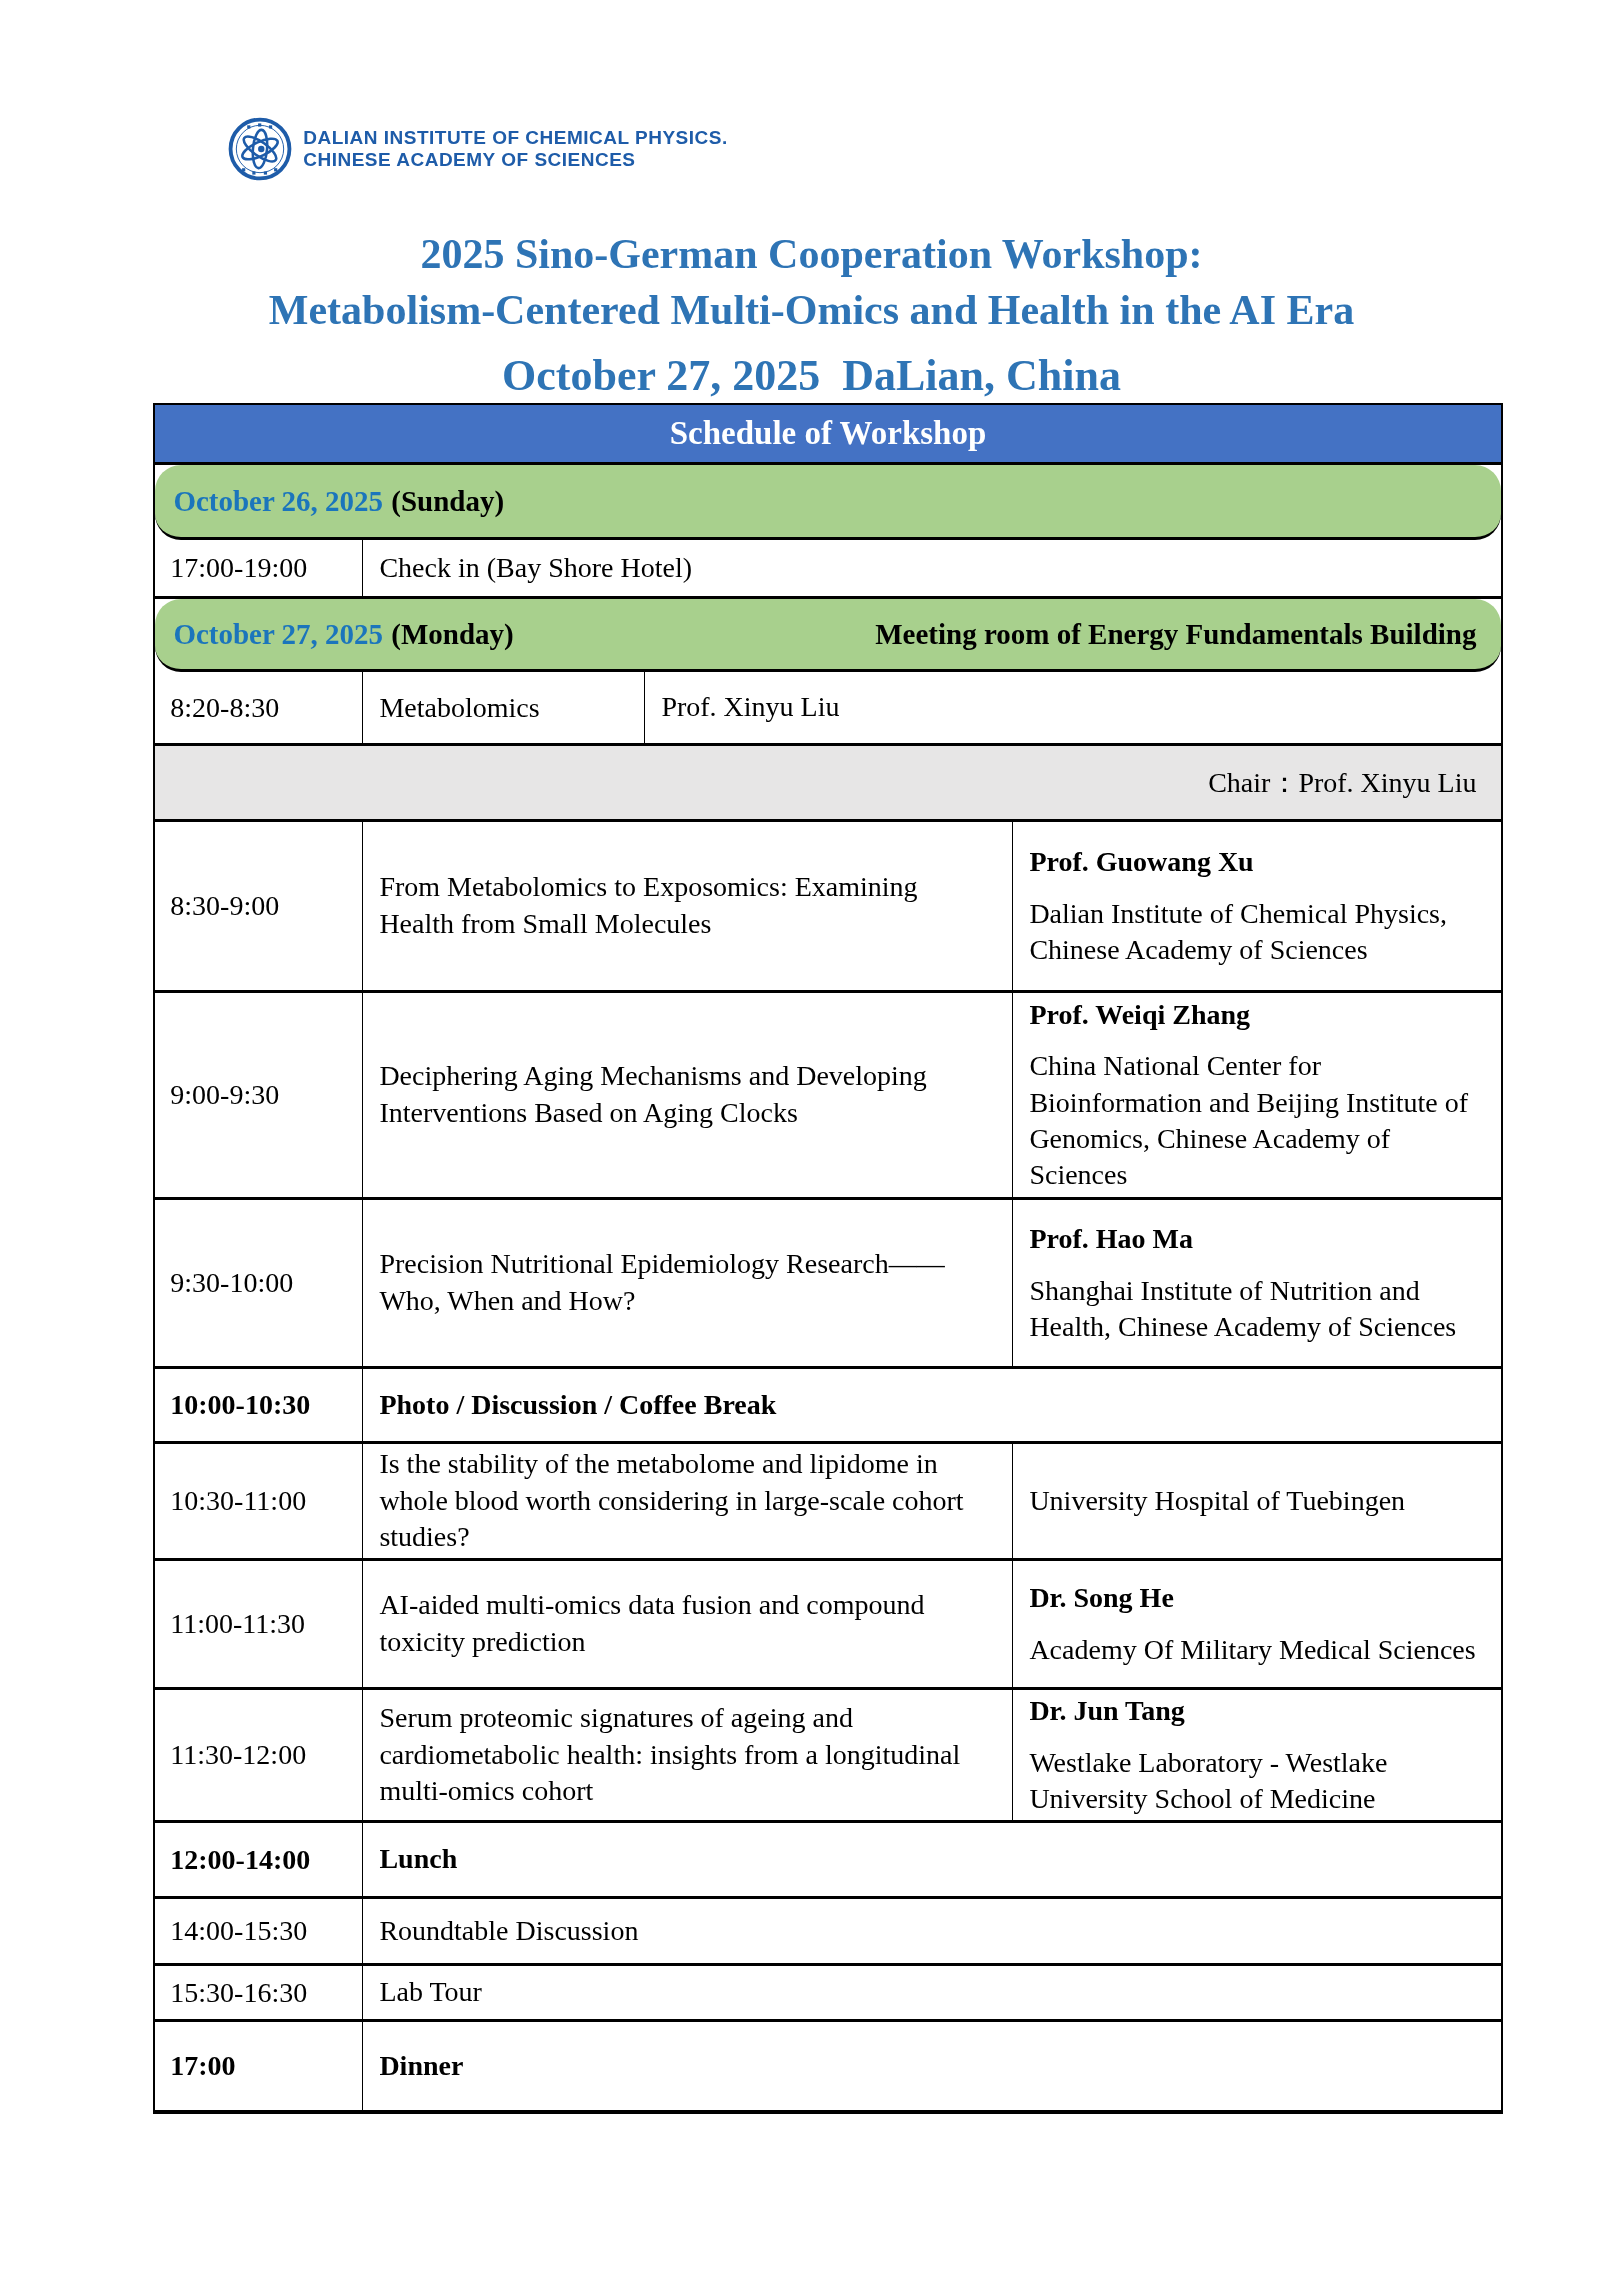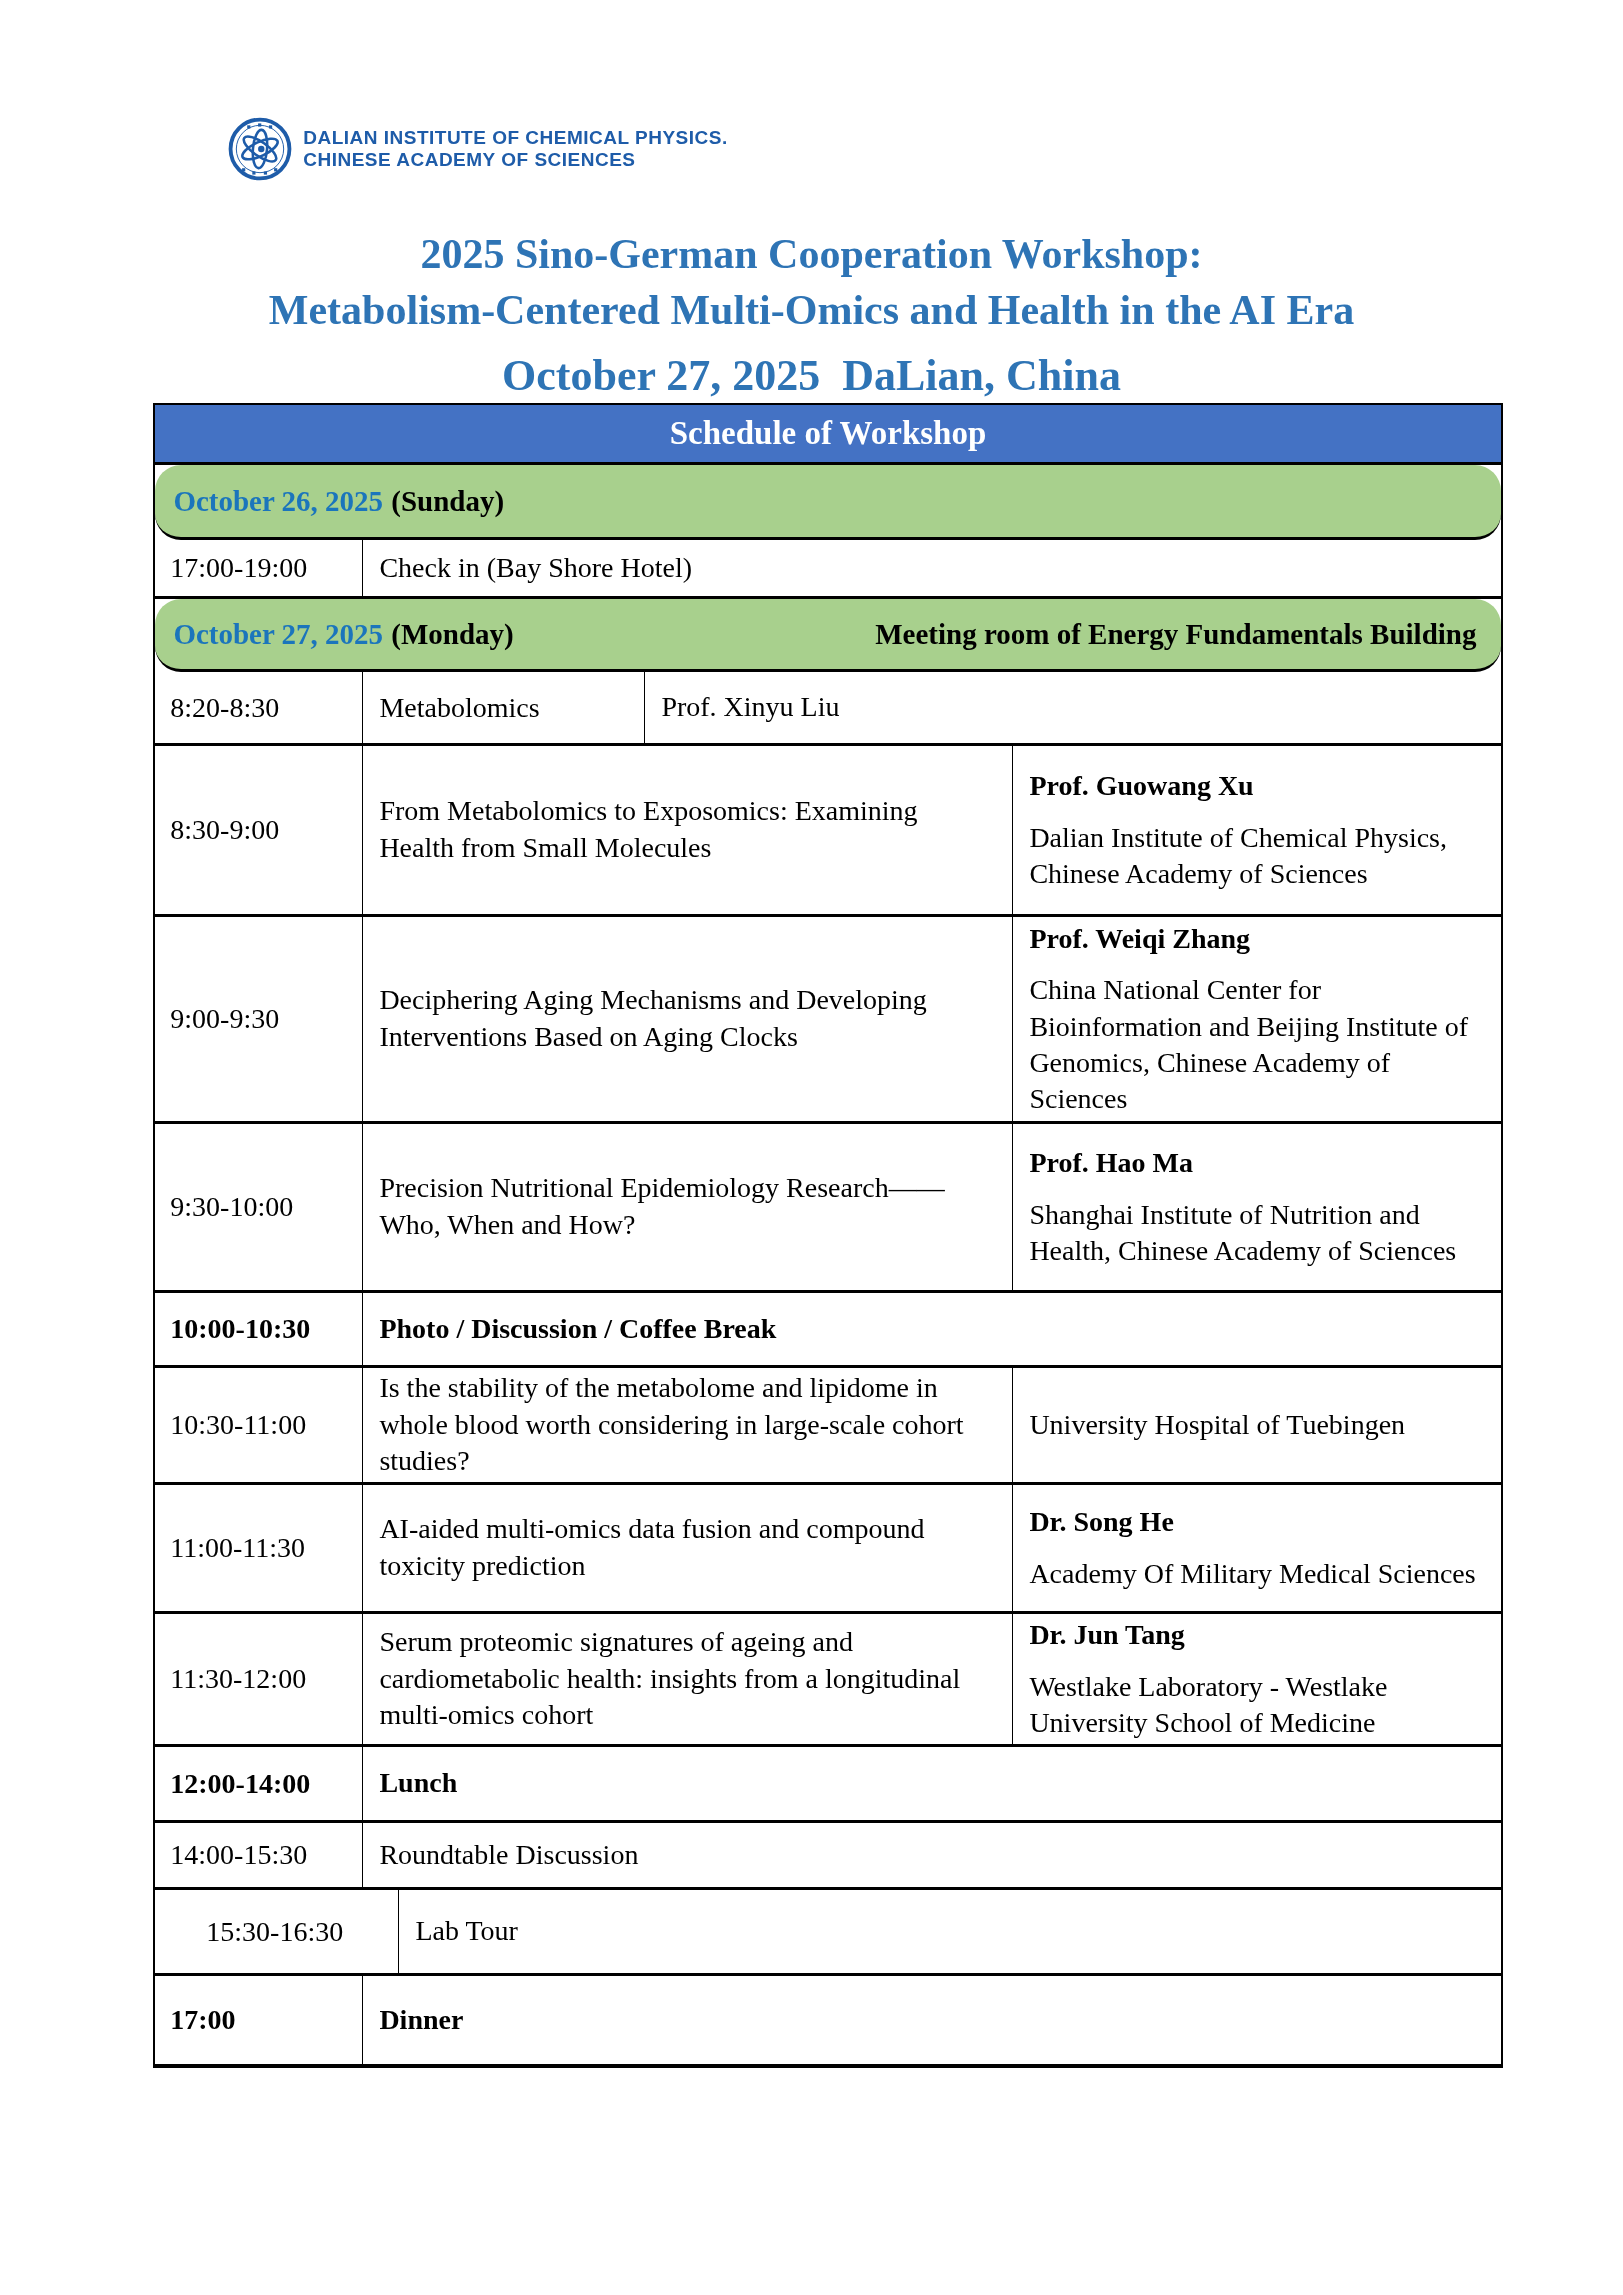--- a/index.html
+++ b/index.html
@@ -32,21 +32,21 @@
   
   .schedule{position:absolute; left:153px; top:403px; width:1350px;
             border-top:2.6px solid var(--border-black);
             border-left:2px solid var(--border-black);
             border-right:2px solid var(--border-black);
             background:#fff;}
   .row{display:flex; align-items:stretch; border-bottom:3.1px solid var(--border-black); font-size:28px;}
   .r0{height:60px;} .r1{height:75px;} .r2{height:59px;} .r3{height:73px;}
   .r4{height:74px;} .r5{height:76px;} .r6{height:171px;} .r7{height:207px;}
   .r8{height:169px;} .r9{height:75px;} .r10{height:117px;} .r11{height:129px;}
-  .r12{height:133px;} .r13{height:76px;} .r14{height:67px;} .r15{height:86px;padding-left:36px;}
+  .r12{height:133px;} .r13{height:76px;} .r14{height:67px;} .r15{height:56px;}
   .r16{height:92px; border-bottom-width:4.1px;}
 
   .banner{background:var(--header-blue); color:#fff; justify-content:center; align-items:center;
           font-size:33px; font-weight:bold;}
   .day{background:var(--band-green); align-items:center; padding-left:18.4px; font-weight:bold;border-radius:26px;}
   .day .date{color:var(--date-blue); font-size:29px;}
   .day .dayname{color:#000; font-size:29px; margin-left:8.2px;}
   .day .venue{color:#000; font-size:29px; margin-left:auto; margin-right:24.5px;}
   .chair{background:var(--chair-gray); align-items:center; justify-content:flex-end; padding-right:24.5px;}
 
@@ -118,20 +118,23 @@
       <span class="dayname">(Monday)</span>
       <span class="venue">Meeting room of Energy Fundamentals Building</span>
     </div>
 
     <div class="row r4">
       <div class="cell time">8:20-8:30</div>
       <div class="cell intro-activity vline">Metabolomics</div>
       <div class="cell desc vline">Prof. Xinyu Liu</div>
     </div>
 
+    <div class="row r5 chair">
+      <span>Chair：Prof. Xinyu Liu</span>
+    </div>
 
     <div class="row r6">
       <div class="cell time">8:30-9:00</div>
       <div class="cell topic vline">From Metabolomics to Exposomics: Examining Health from Small Molecules</div>
       <div class="cell speaker vline">
         <div class="name">Prof. Guowang Xu</div>
         <div class="affil">Dalian Institute of Chemical Physics, Chinese Academy of Sciences</div>
       </div>
     </div>
 

